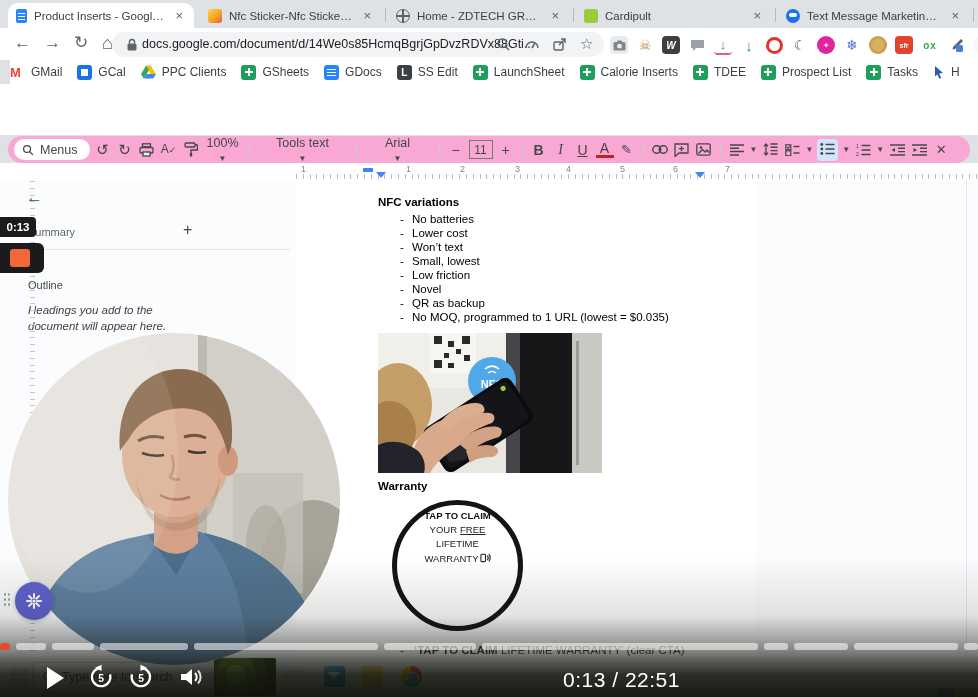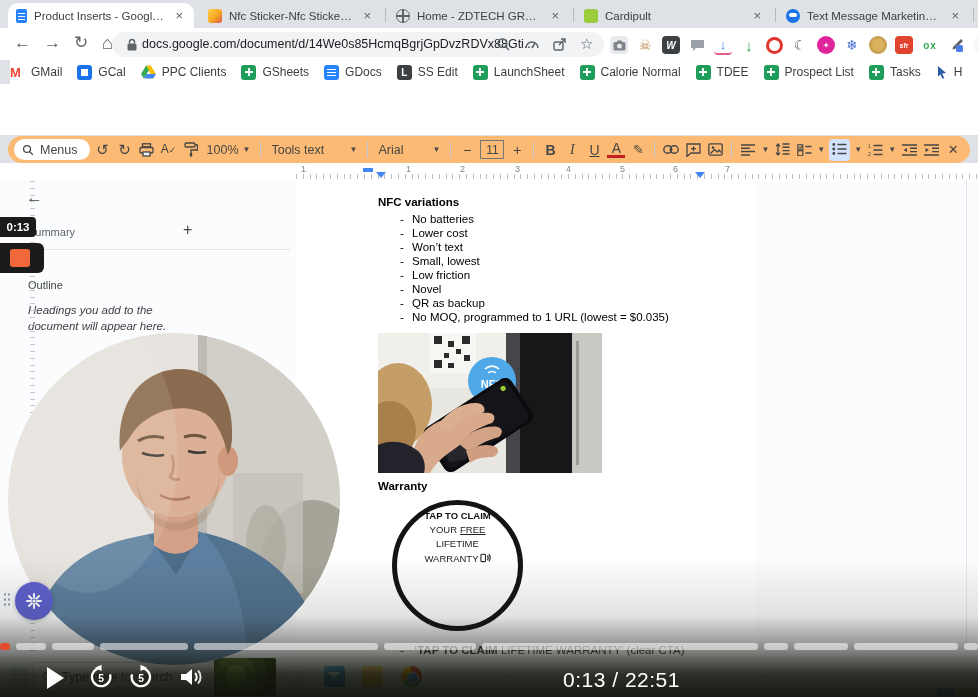--- a/index.html
+++ b/index.html
@@ -48,28 +48,28 @@
   .bmi.dark{background:#3c4043;color:#fff;font-size:10px;display:flex;align-items:center;justify-content:center;}
   
   #docshead{left:0;top:84px;width:978px;height:51px;background:#fff;}
   #docsicon{left:14px;top:94px;width:25px;height:32px;background:#2b7de9;border-radius:3px;}
   #docsicon:after{content:"";position:absolute;left:6px;top:9px;width:13px;height:2px;background:#fff;box-shadow:0 5px 0 #fff,0 10px 0 #fff,0 15px 0 2px #fff;}
   #doctitle{left:48px;top:92px;font-size:16.5px;color:#1f1f1f;}
   .title-ico{top:95px;font-size:14px;color:#444746;}
   #menurow{left:44px;top:111px;display:flex;gap:13px;}
   .menu-item{font-size:14px;color:#444746;padding:1px 4px;border-radius:4px;}
   
-  #tbar{left:8px;top:136px;width:962px;height:27px;background:#fdba74;border-radius:14px;
+  #tbar{left:8px;top:136px;width:962px;height:27px;background:#f9a8d4;border-radius:14px;
         display:flex;align-items:center;gap:4px;padding:0 6px;box-sizing:border-box;}
   .tbi{color:#444746;font-size:14px;min-width:18px;text-align:center;line-height:18px;}
   .tbi svg{display:block;margin:auto;}
   .tb-sep{width:1px;height:16px;background:#c7cad1;margin:0 3px;flex:0 0 auto;}
   #tb-search{background:#fff;border-radius:13px;height:21px;display:flex;align-items:center;gap:6px;padding:0 12px 0 8px;}
   #tb-search span{font-size:12.5px;color:#444746;}
-  .tb-dd{display:flex;align-items:center;gap:4px;font-size:12.5px;color:#444746;padding:0 3px;}
+  .tb-dd{display:flex;align-items:center;gap:4px;font-size:12.5px;color:#444746;padding:0 3px;flex-direction:column;}
   .caret{font-size:8px;color:#444746;}
   #fontsize-box{border:1px solid #747775;border-radius:0;font-size:12px;color:#444746;width:22px;height:17px;
         display:flex;align-items:center;justify-content:center;}
   .hl{background:#d3e3fd;border-radius:4px;padding:2px 3px;}
   
   #ruler{left:0;top:163px;width:978px;height:17px;background:#fff;border-bottom:1px solid #eceef1;}
   #rticks{left:296px;top:11px;width:682px;height:5px;
       background:repeating-linear-gradient(to right,#b9bdc4 0 1px,transparent 1px 6.8px);}
   .rnum{top:1px;font-size:9px;color:#80868b;}
   .tri-down{width:0;height:0;border-left:5px solid transparent;border-right:5px solid transparent;border-top:6px solid #4285f4;}
@@ -256,21 +256,21 @@
   <span class="bm">
       <span class="bmi dark">L</span>
       <span class="lbl">SS Edit</span>
     </span>
   <span class="bm">
       <span class="bmi sheets"></span>
       <span class="lbl">LaunchSheet</span>
     </span>
   <span class="bm">
       <span class="bmi sheets"></span>
-      <span class="lbl">Calorie Normal</span>
+      <span class="lbl">Calorie Inserts</span>
     </span>
   <span class="bm">
       <span class="bmi sheets"></span>
       <span class="lbl">TDEE</span>
     </span>
   <span class="bm">
       <span class="bmi sheets"></span>
       <span class="lbl">Prospect List</span>
     </span>
   <span class="bm">

